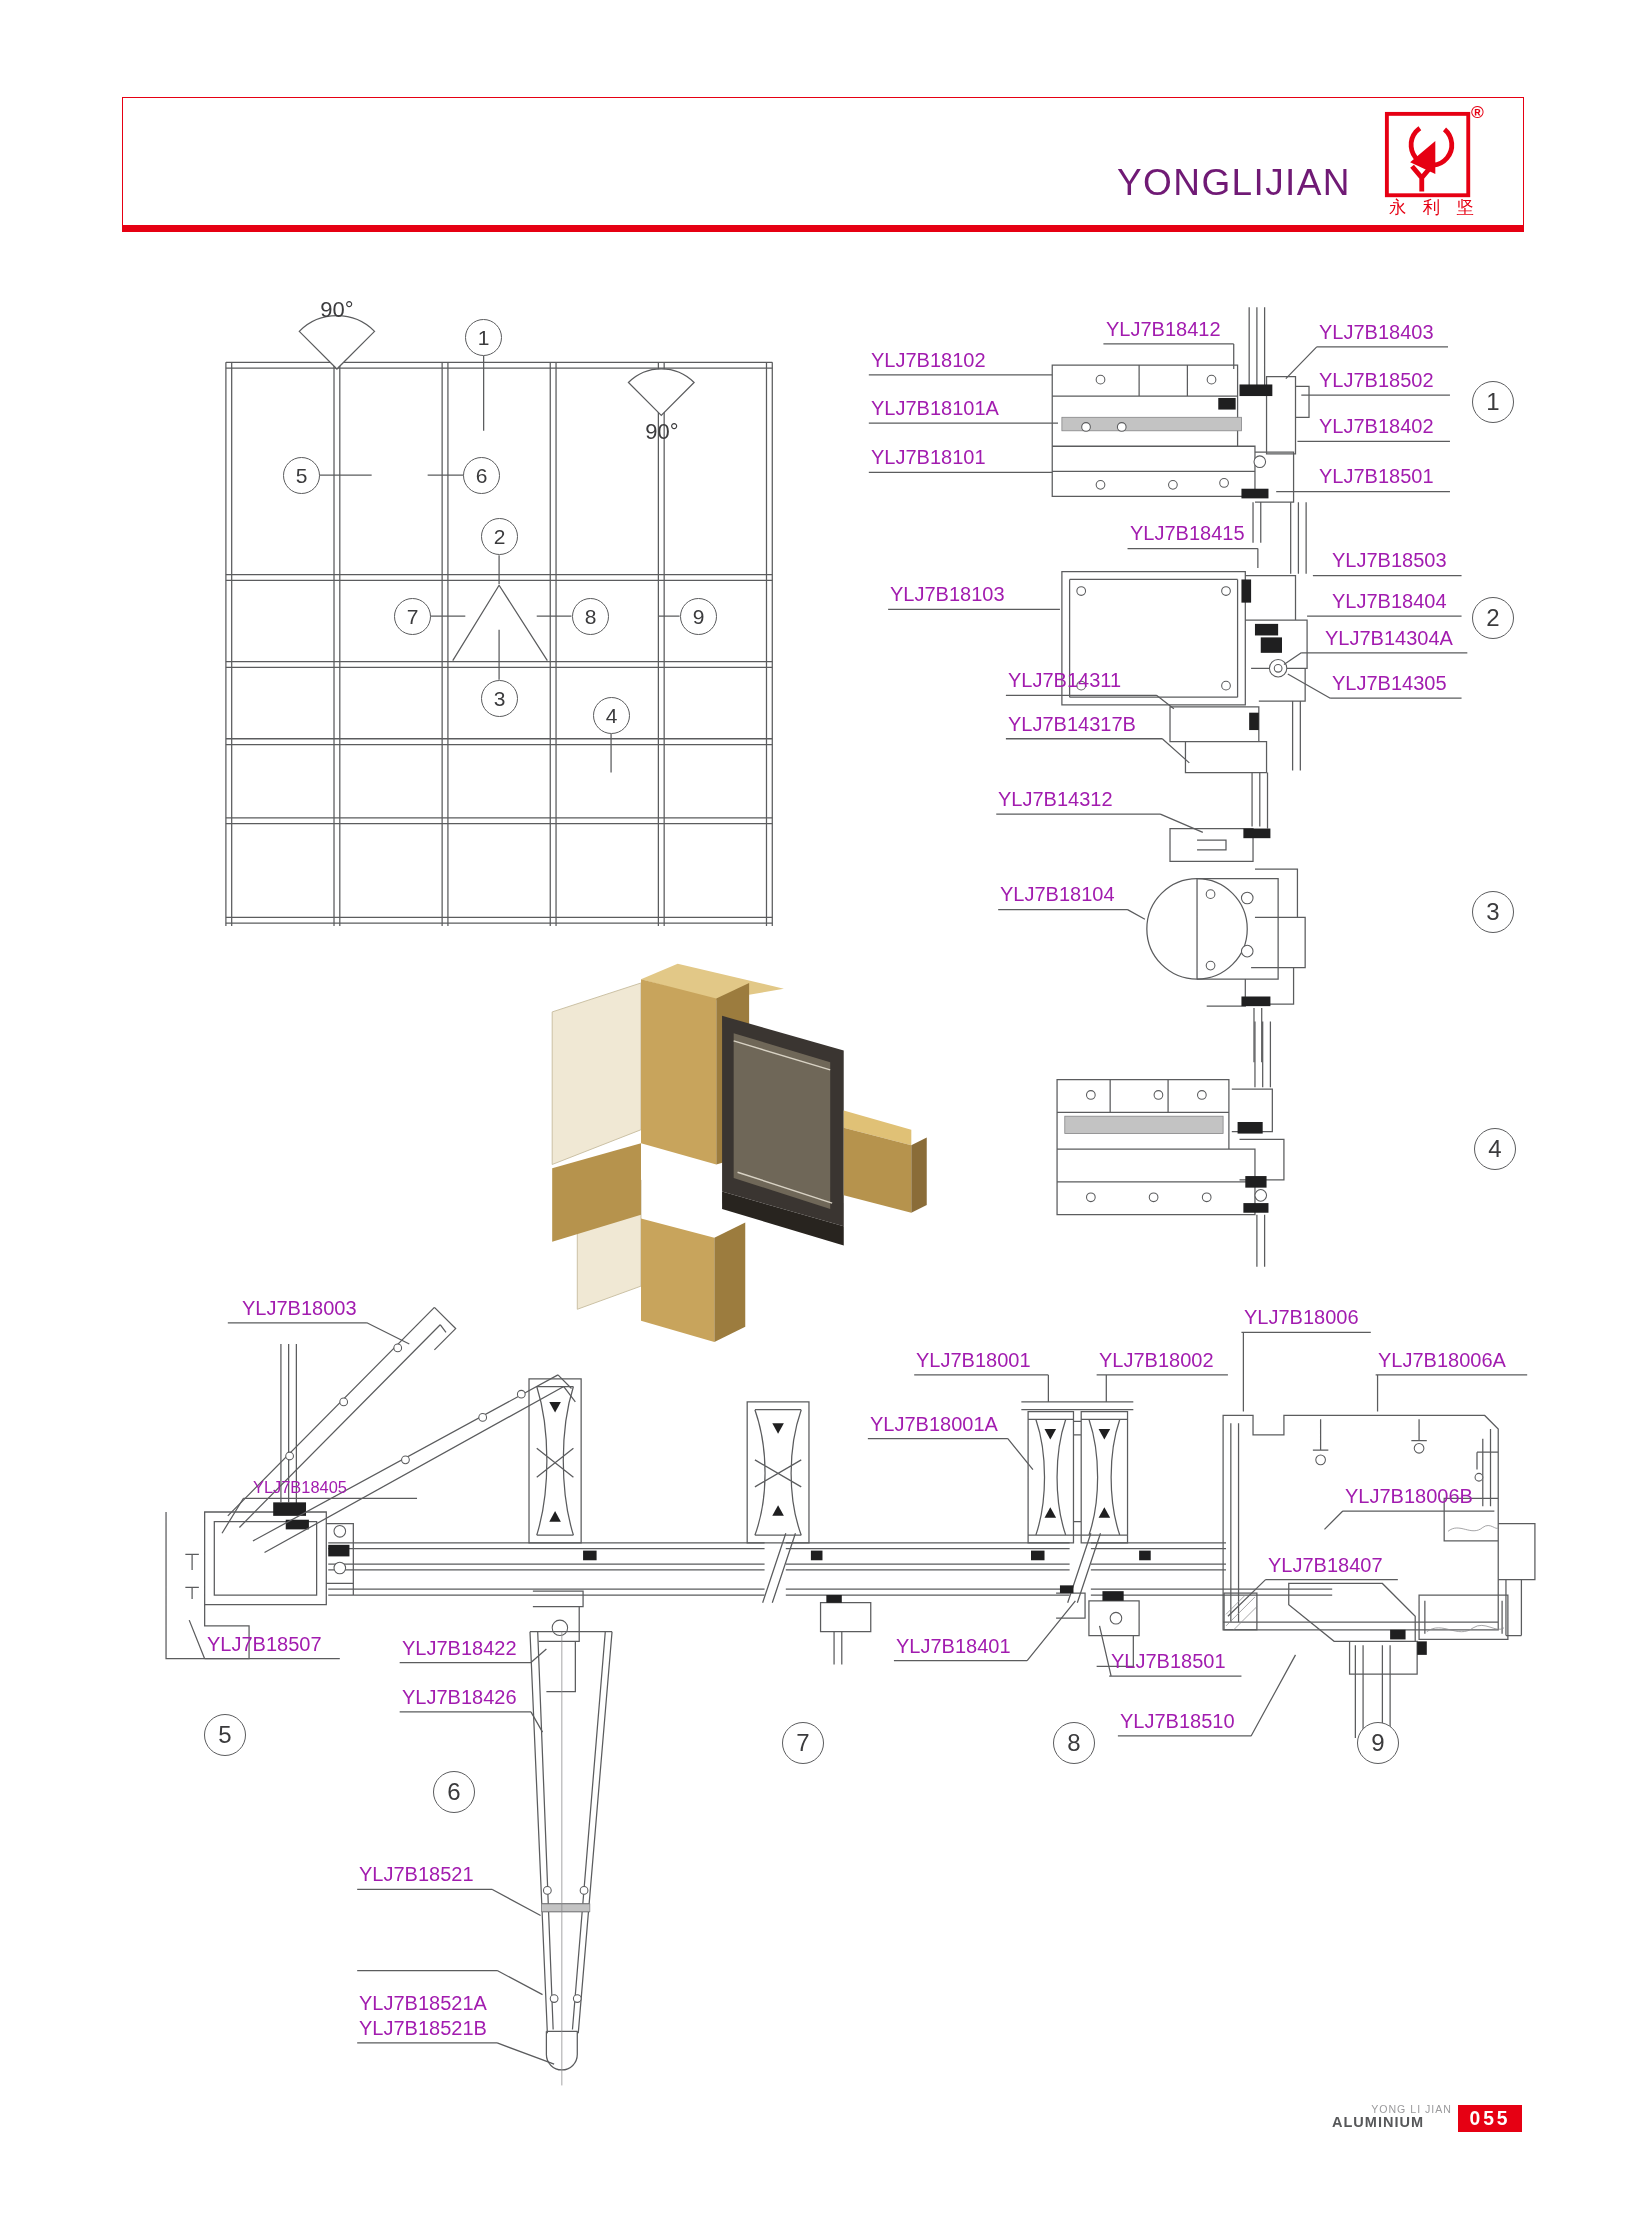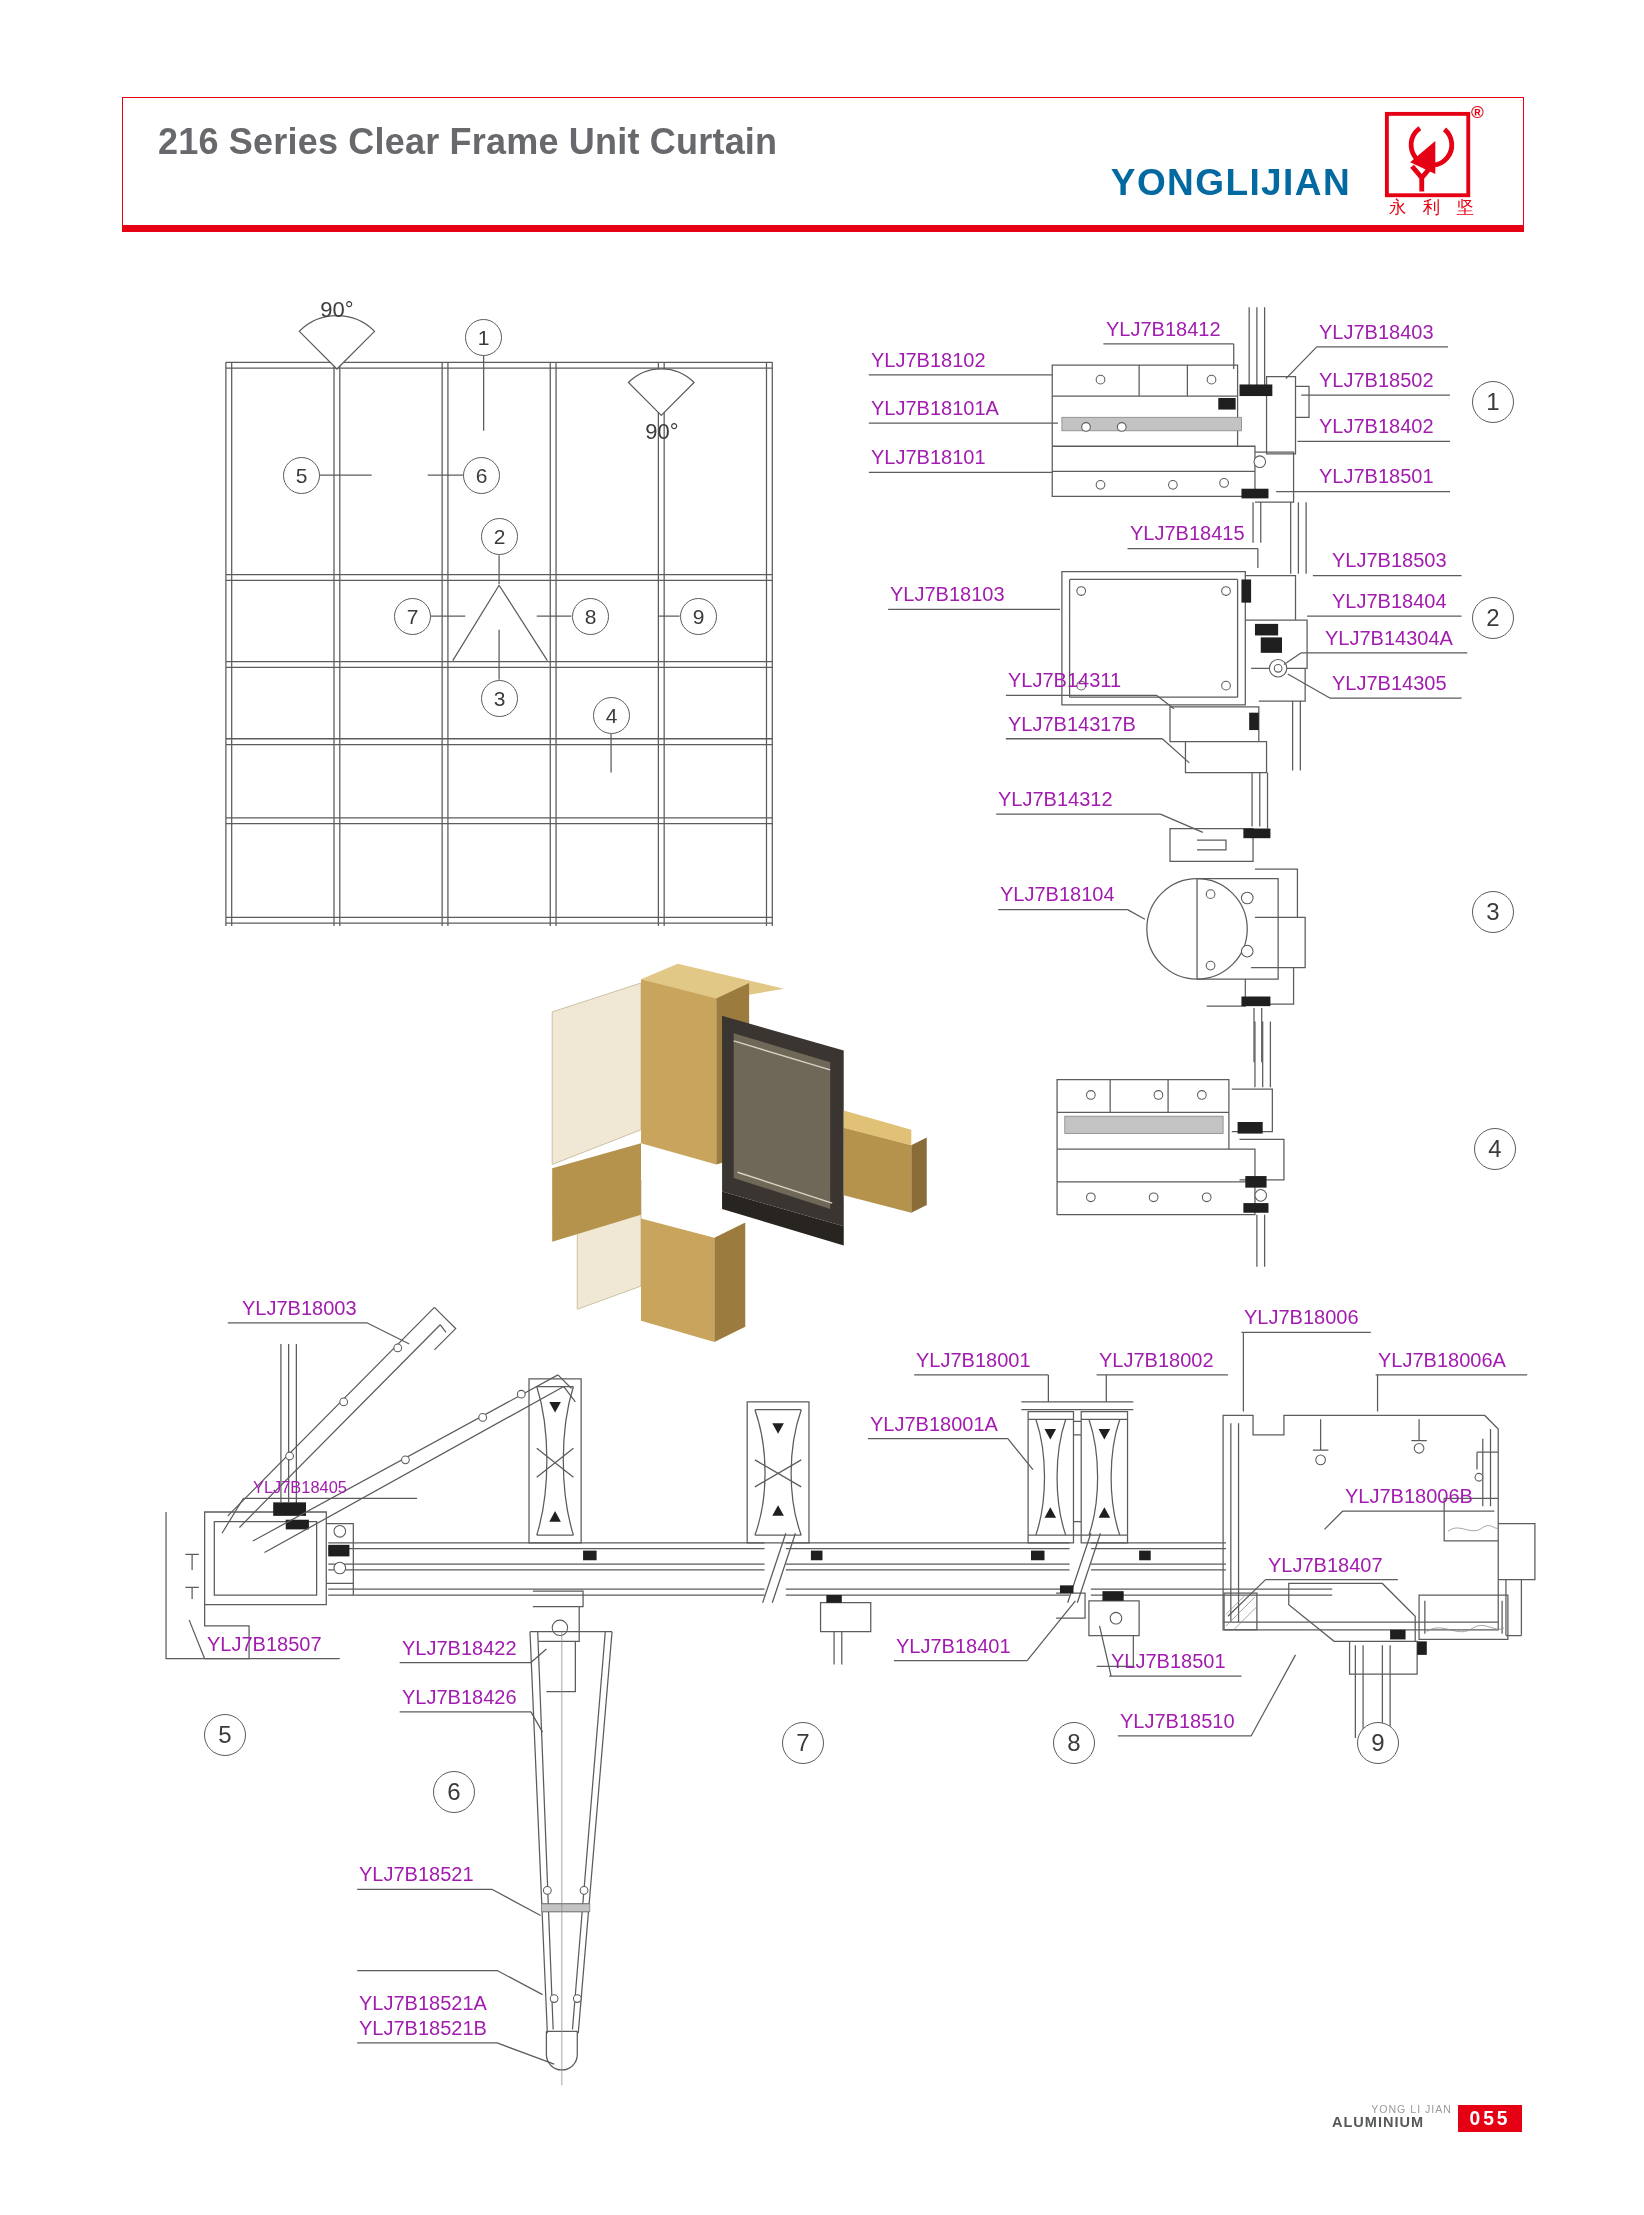--- a/index.html
+++ b/index.html
@@ -4,22 +4,22 @@
 <style>
   html,body{margin:0;padding:0;background:#fff}
   #page{position:relative;width:1644px;height:2216px;background:#ffffff;
         font-family:"Liberation Sans",sans-serif;overflow:hidden}
 
   
   .hbox{position:absolute;left:122px;top:97px;width:1402px;height:135px;
         border:1.9px solid #e60013;border-bottom:7.7px solid #e60013;box-sizing:border-box;background:#fff}
   .title{position:absolute;left:35px;top:21px;font-size:36px;font-weight:bold;
          color:#68696c;line-height:45px;letter-spacing:0.2px}
-  .brand{position:absolute;right:172px;top:64px;font-size:37px;font-weight:bold;
-         color:#0369a1;letter-spacing:1.4px}
+  .brand{position:absolute;right:172px;top:64px;font-size:37px;font-weight:normal;
+         color:#701a75;letter-spacing:1.4px}
   .logo{position:absolute;left:1260px;top:11.6px}
   .reg{position:absolute;left:1348px;top:3.9px;font-size:17.4px;color:#e60013;font-weight:bold}
   .cn{position:absolute;left:1266px;top:97px;width:93px;font-size:17.4px;font-weight:normal;
       color:#e60013;letter-spacing:16.4px;white-space:nowrap}
 
   
   .lbl{position:absolute;font-size:20px;color:#a21caf;white-space:nowrap}
   .lbl.sm{font-size:16.4px}
   .angle{position:absolute;font-size:22px;color:#3b3b3d}
   .co{position:absolute;width:37px;height:37px;border:1.5px solid #5b5c5e;border-radius:50%;
@@ -283,21 +283,20 @@
         M1149,1736H1286 M1151,1736L1139,1684
         M1158,1798H1296 M1296,1798L1342,1714
         M370,1957H510 M510,1957L560,1984
         M370,2041H515 M515,2041L562,2066
         M370,2116H515 M515,2116L574,2138"></path>
     </g>
   </svg>
 
   <div class="hbox">
     <div class="title">
-      <div>216 Series Clear Frame Unit Curtain</div>
     </div>
     <div class="brand">YONGLIJIAN</div>
     <svg class="logo" width="93" height="93" viewBox="0 0 96 96">
       <rect x="4" y="4" width="84" height="84" fill="none" stroke="#e60013" stroke-width="4"></rect>
       <circle cx="50" cy="36" r="21" fill="none" stroke="#e60013" stroke-width="5" stroke-dasharray="104 28" transform="rotate(-50 50 36)"></circle>
       <polygon points="28,54 54,32 54,66" fill="#e60013"></polygon>
       <path d="M30,58 l10,12 l10,-12 M40,70 v14" fill="none" stroke="#e60013" stroke-width="5"></path>
     </svg>
     <div class="reg">®</div>
     <div class="cn">永利坚</div>

